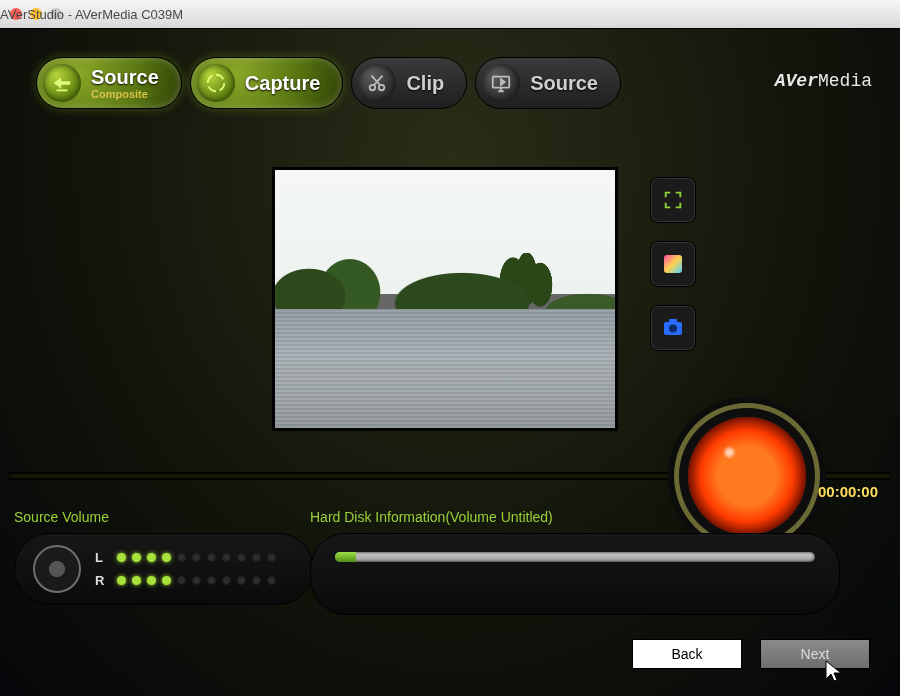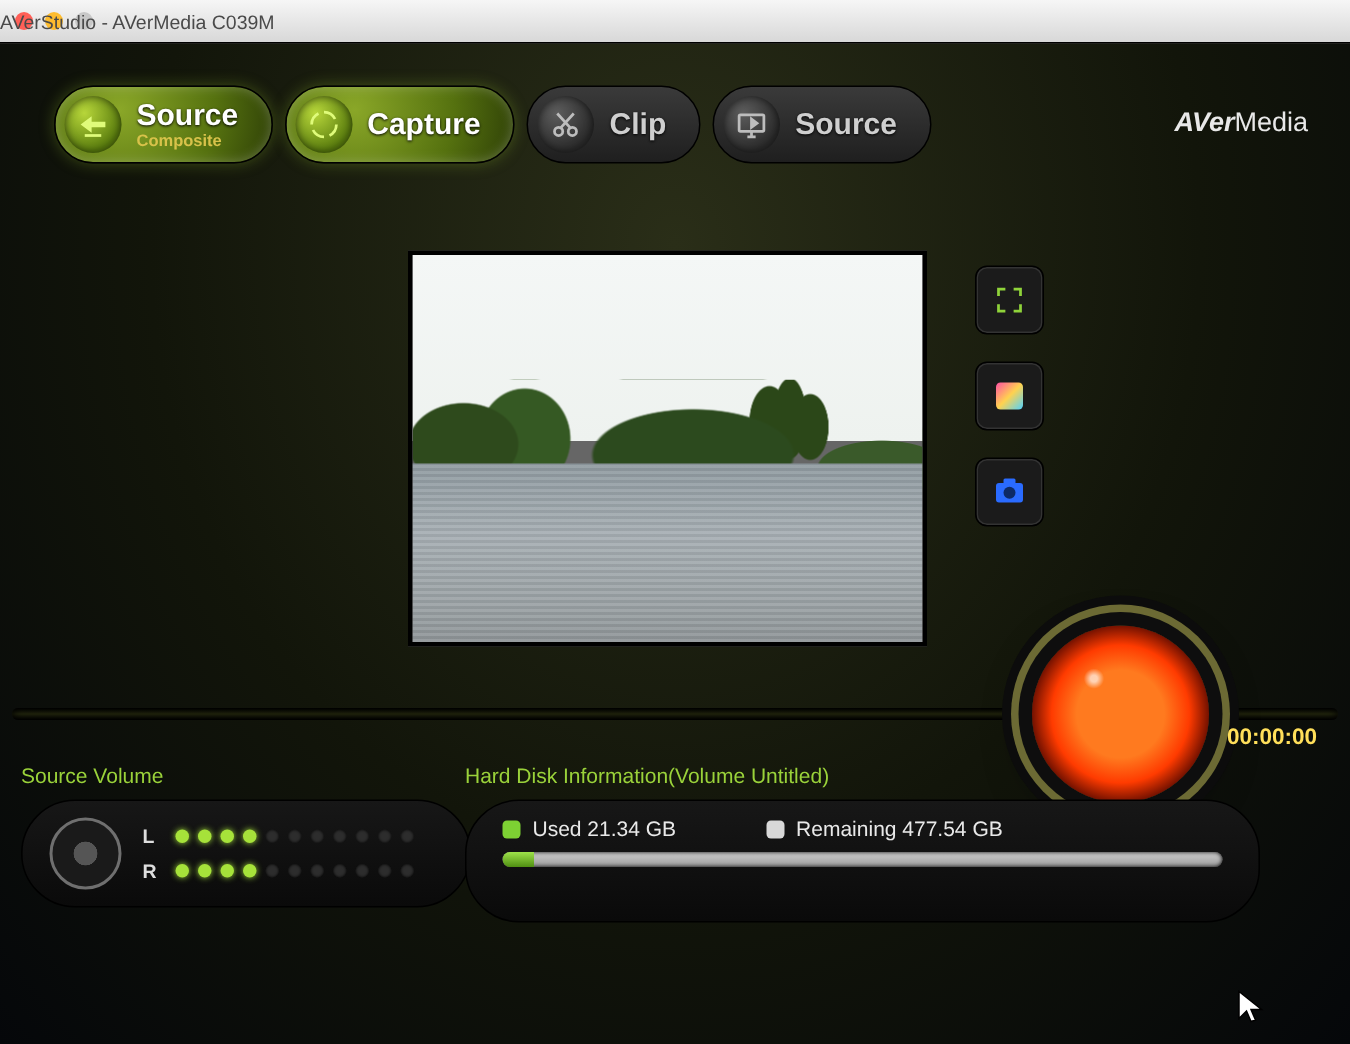--- a/index.html
+++ b/index.html
@@ -19,21 +19,21 @@
 .step.active{background:radial-gradient(circle at 30% 30%, #8aa728 0%, #55710f 60%, #2e3f07 100%);box-shadow:inset 0 0 8px rgba(255,255,255,.25),0 0 10px rgba(140,180,40,.35);}
 .step.inactive{background:linear-gradient(#3a3a3a,#1f1f1f);}
 .step .ico{width:38px;height:38px;border-radius:50%;display:flex;align-items:center;justify-content:center;}
 .step.active .ico{background:radial-gradient(circle at 35% 30%, #b7d63a, #5a7d0e 70%);box-shadow:inset 0 0 6px rgba(0,0,0,.6);}
 .step.inactive .ico{background:radial-gradient(circle at 35% 30%, #5c5c5c, #2b2b2b 70%);box-shadow:inset 0 0 6px rgba(0,0,0,.6);}
 .step .labels{display:flex;flex-direction:column;line-height:1.1;}
 .step .lbl{font-weight:bold;font-size:20px;color:#fff;text-shadow:0 1px 2px #000;}
 .step.inactive .lbl{color:#cfcfcf;}
 .step .sub{font-size:11px;color:#d8c24a;font-weight:bold;}
 
-.brand{position:absolute;right:28px;top:42px;color:#e8e8e8;font-size:18px;}
+.brand{position:absolute;right:28px;top:42px;color:#e8e8e8;font-size:18px;font-family:Liberation Mono, monospace;}
 .brand b{font-style:italic;}
 
 .preview{position:absolute;left:272px;top:138px;width:340px;height:258px;border:3px solid #000;background:#666;overflow:hidden;}
 .sky{position:absolute;left:0;top:0;right:0;height:48%;background:linear-gradient(#f4f7f6,#eef2ef);}
 .trees{position:absolute;left:0;top:32%;right:0;height:28%;}
 .trees::before{content:"";position:absolute;inset:0;background:
   radial-gradient(ellipse 60px 45px at 10% 60%, #2e4a1c 0 60%, transparent 62%),
   radial-gradient(ellipse 50px 55px at 22% 55%, #355923 0 60%, transparent 62%),
   radial-gradient(ellipse 110px 50px at 55% 70%, #2c4a1e 0 60%, transparent 62%),
   radial-gradient(ellipse 22px 40px at 70% 40%, #2b4718 0 60%, transparent 62%),
@@ -227,26 +227,26 @@
             <div class="led"></div>
             <div class="led"></div>
             <div class="led"></div>
           </div>
       </div>
     </div>
   </div>
 
   <div class="secLabel hd">Hard Disk Information(Volume Untitled)</div>
   <div class="diskBox">
-    <div class="diskRow">
-      <span><span class="dot dotUsed"></span><span>Used 21.34 GB</span></span>
-      <span><span class="dot dotRem"></span><span>Remaining 477.54 GB</span></span>
-    </div>
     <div class="diskBar">
       <div class="diskUsed" id="diskUsed" style="width: 4.28%;"></div>
     </div>
   </div>
 
+  <div class="footer">
+    <div class="btn btnBack">Back</div>
+    <div class="btn btnNext">Next</div>
+  </div>
 
   <svg class="cursor" width="20" height="24" viewBox="0 0 20 24">
       <path d="M2 2l0 18 5-5 3 7 3-1-3-7 7 0z" fill="#fff" stroke="#000"></path>
     </svg>
 </div>
 
 </body></html>

